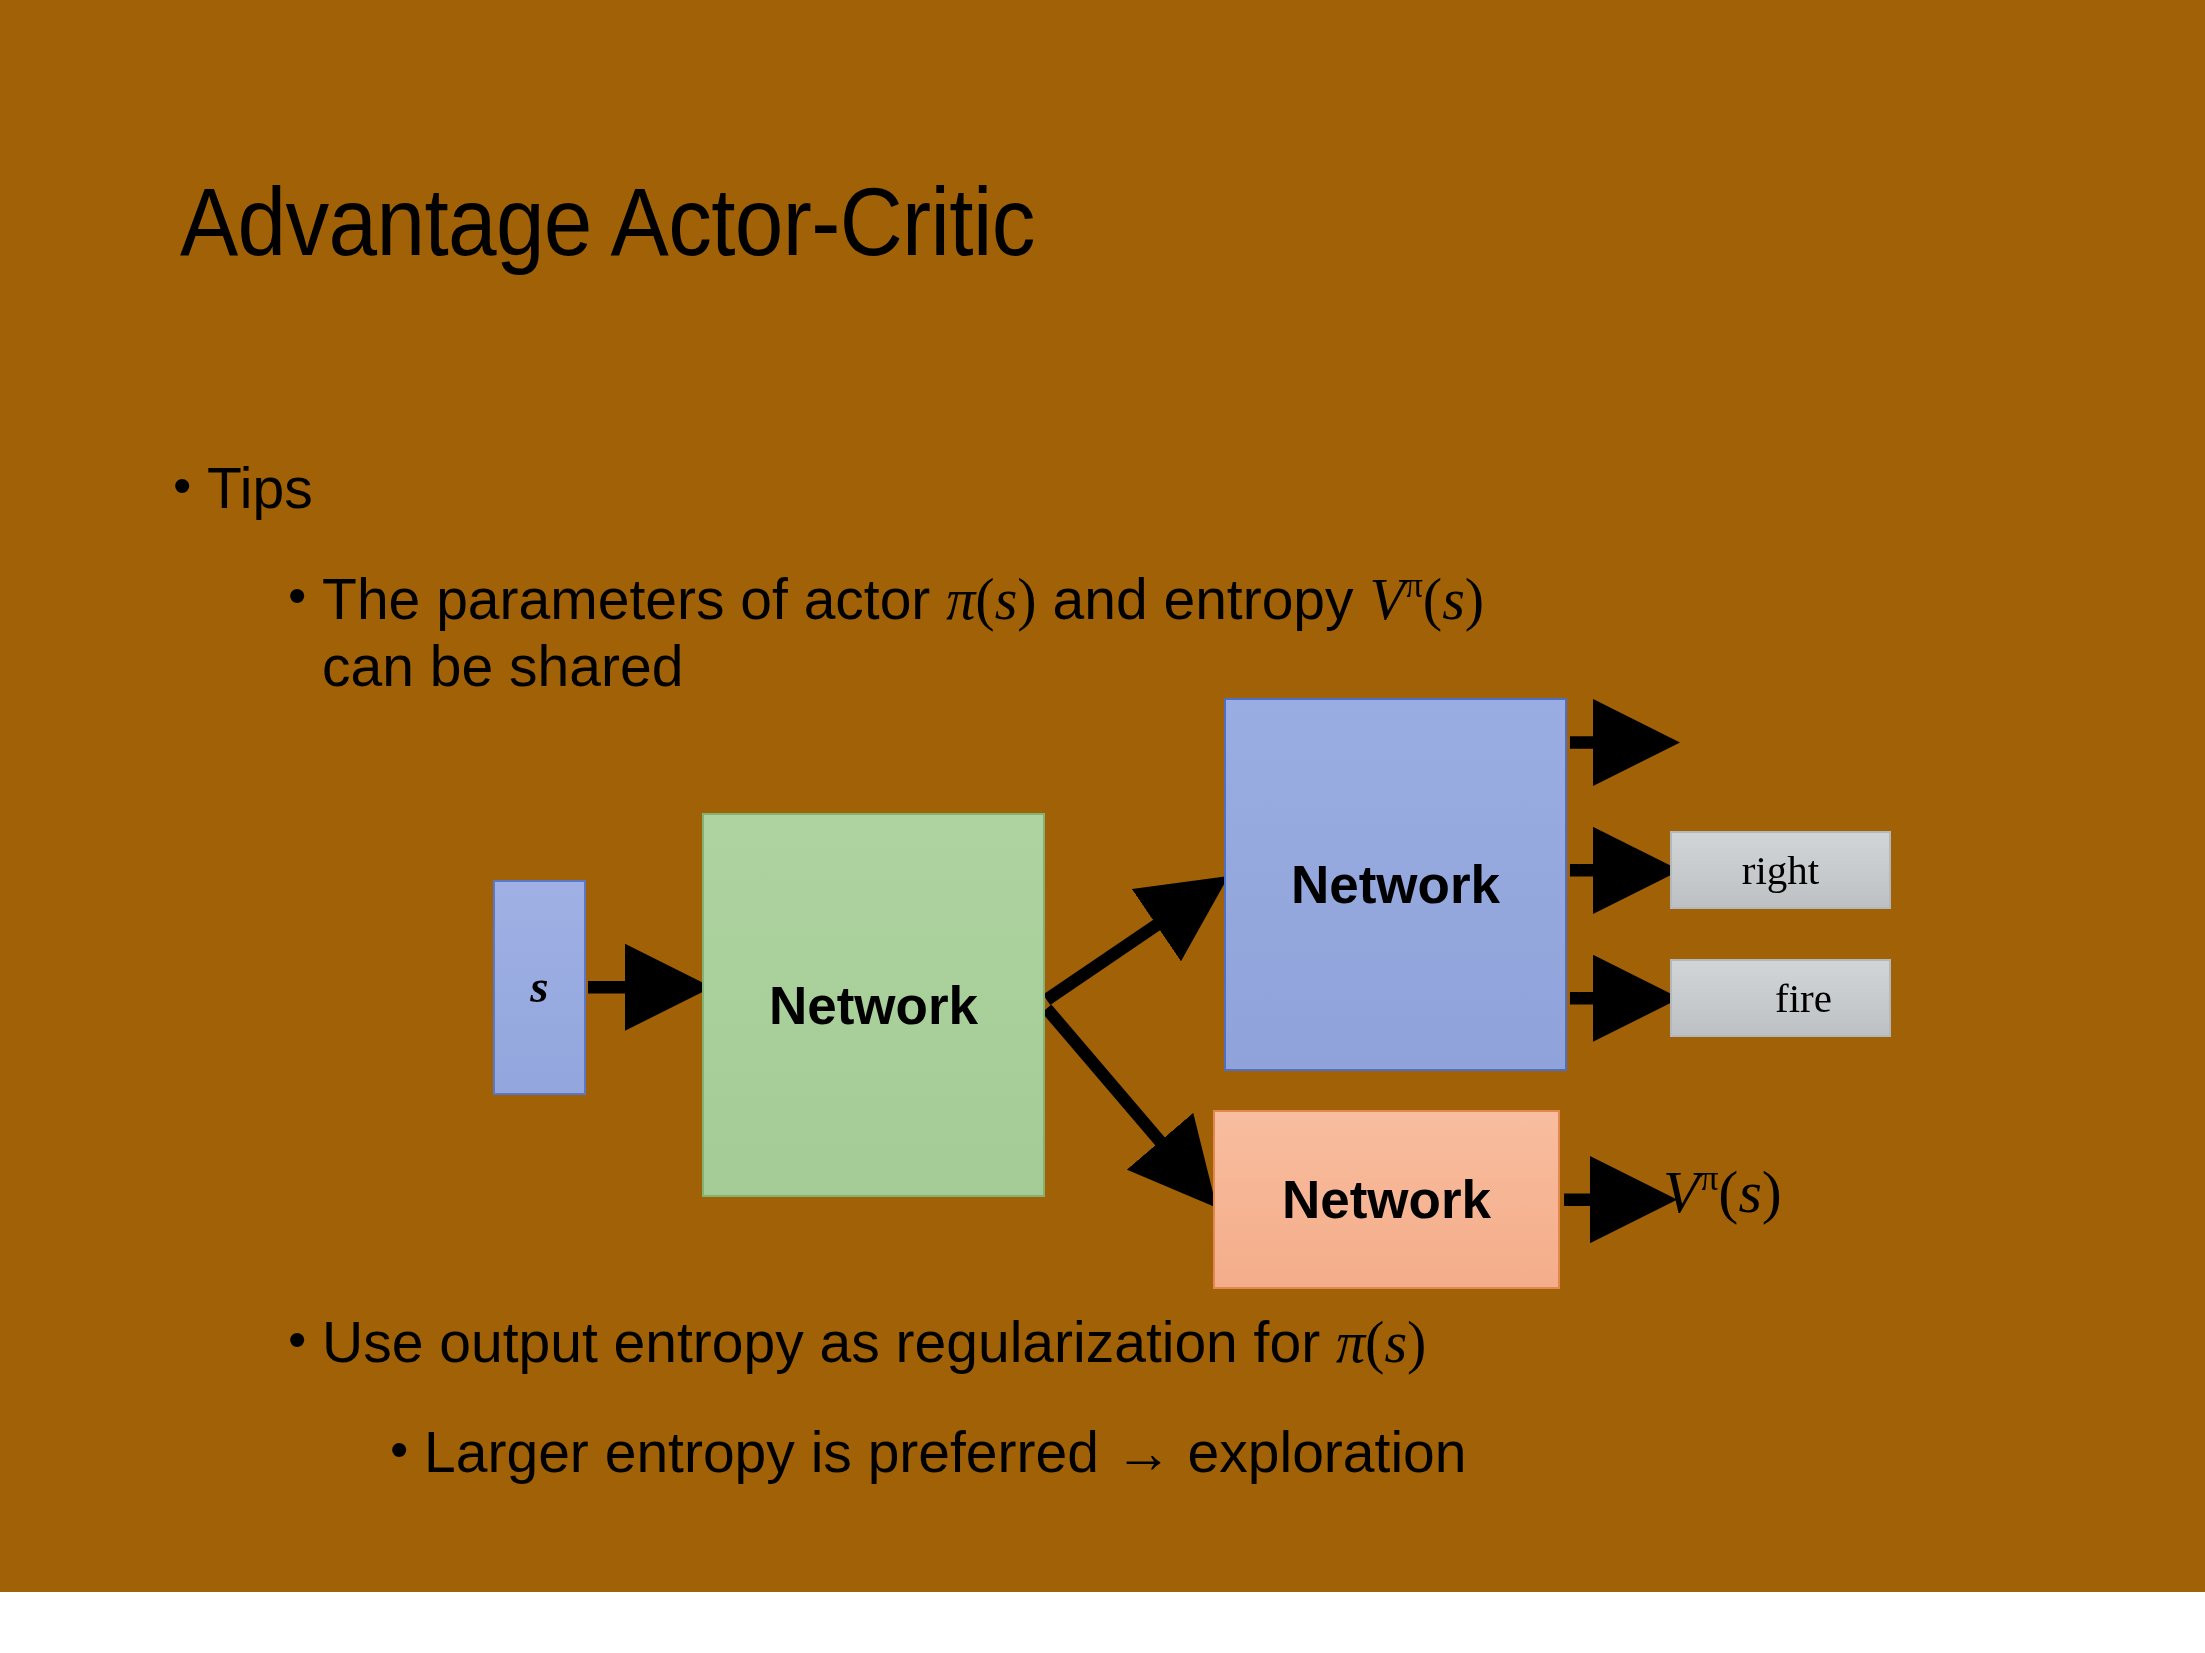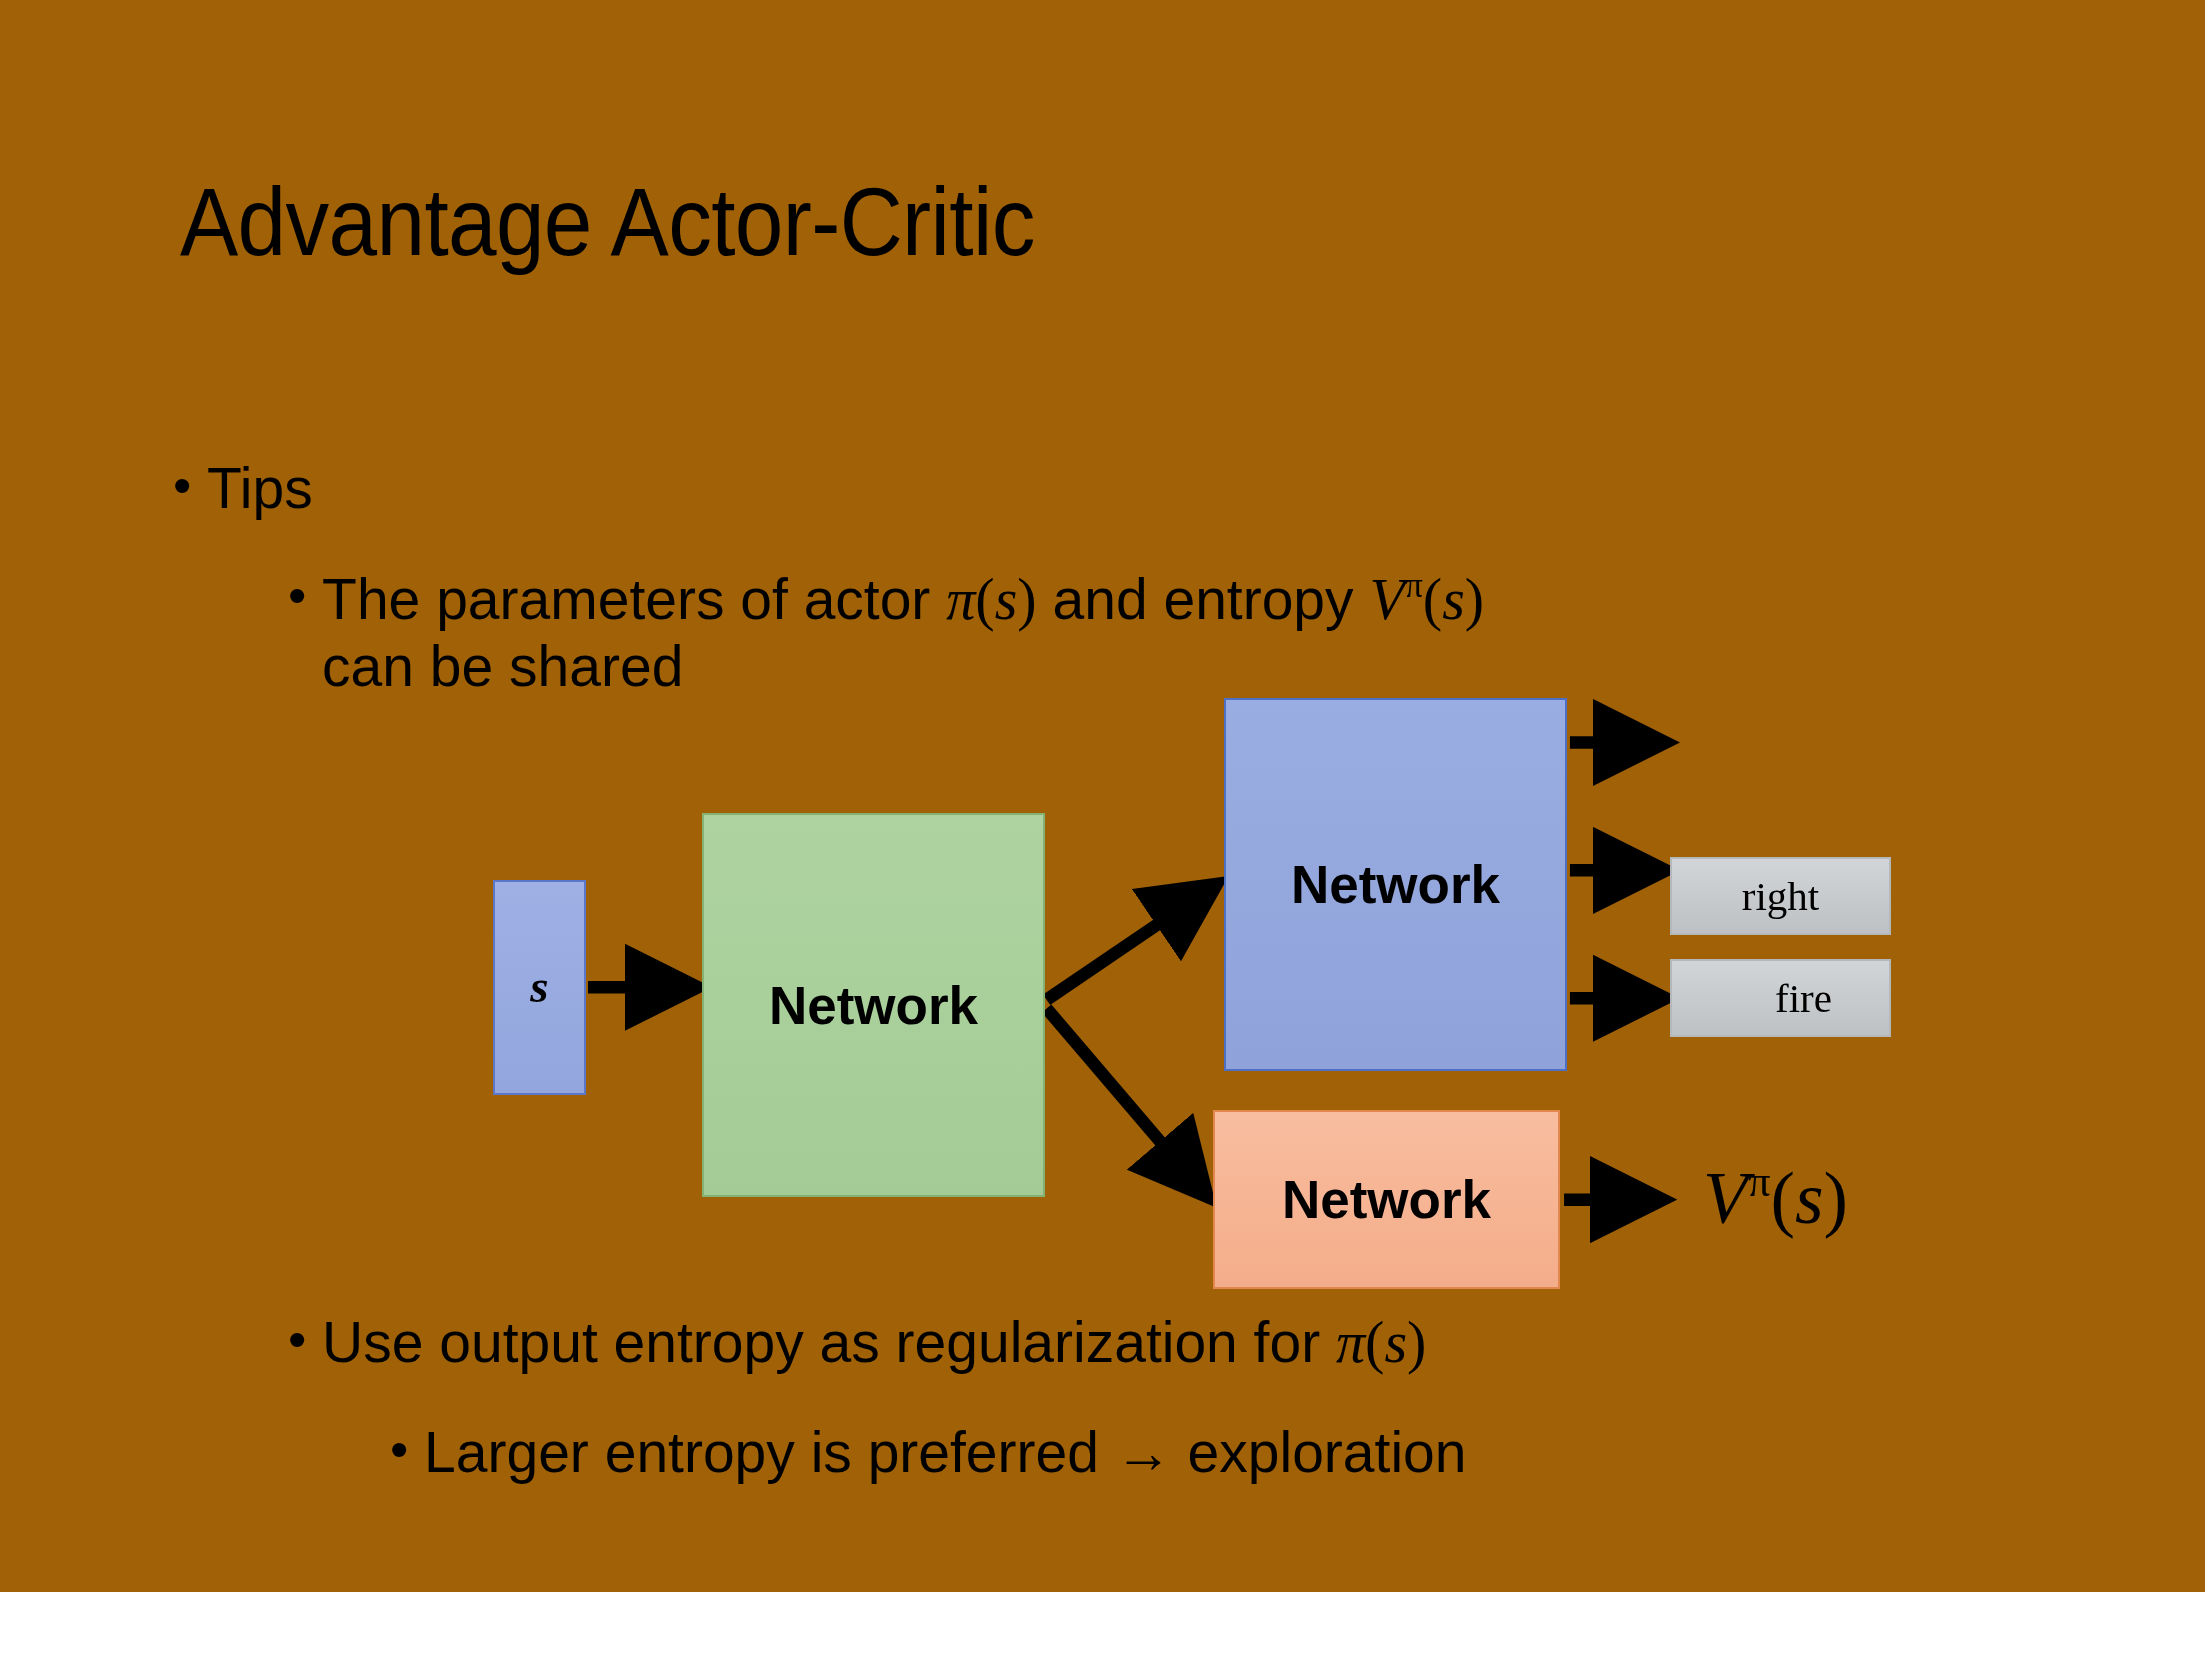--- a/index.html
+++ b/index.html
@@ -189,32 +189,31 @@
     display: flex;
     align-items: center;
     justify-content: center;
     background: linear-gradient(180deg, #d2d5d7 0%, #bdc1c3 100%);
     border: 2.2px solid #b4b8ba;
     font-family: "Liberation Serif", serif;
     font-size: 41px;
     color: #000000;
   }
   #chip-left  { left: 1670px; top: 703px;  }
-  #chip-right { left: 1670px; top: 857px; }
+  #chip-right { left: 1670px; top: 831px; }
   #chip-fire  { left: 1670px; top: 959px; padding-left: 46px; }
 
   
   #value-label {
     position: absolute;
     left: 1663px;
     top: 1160px;
-    font-size: 72px;
+    font-size: 59px;
     line-height: 1;
     white-space: nowrap;
-    margin-left: 40px;
   }
 
   
   #arrows {
     position: absolute;
     left: 0;
     top: 0;
     width: 2205px;
     height: 1654px;
   }

